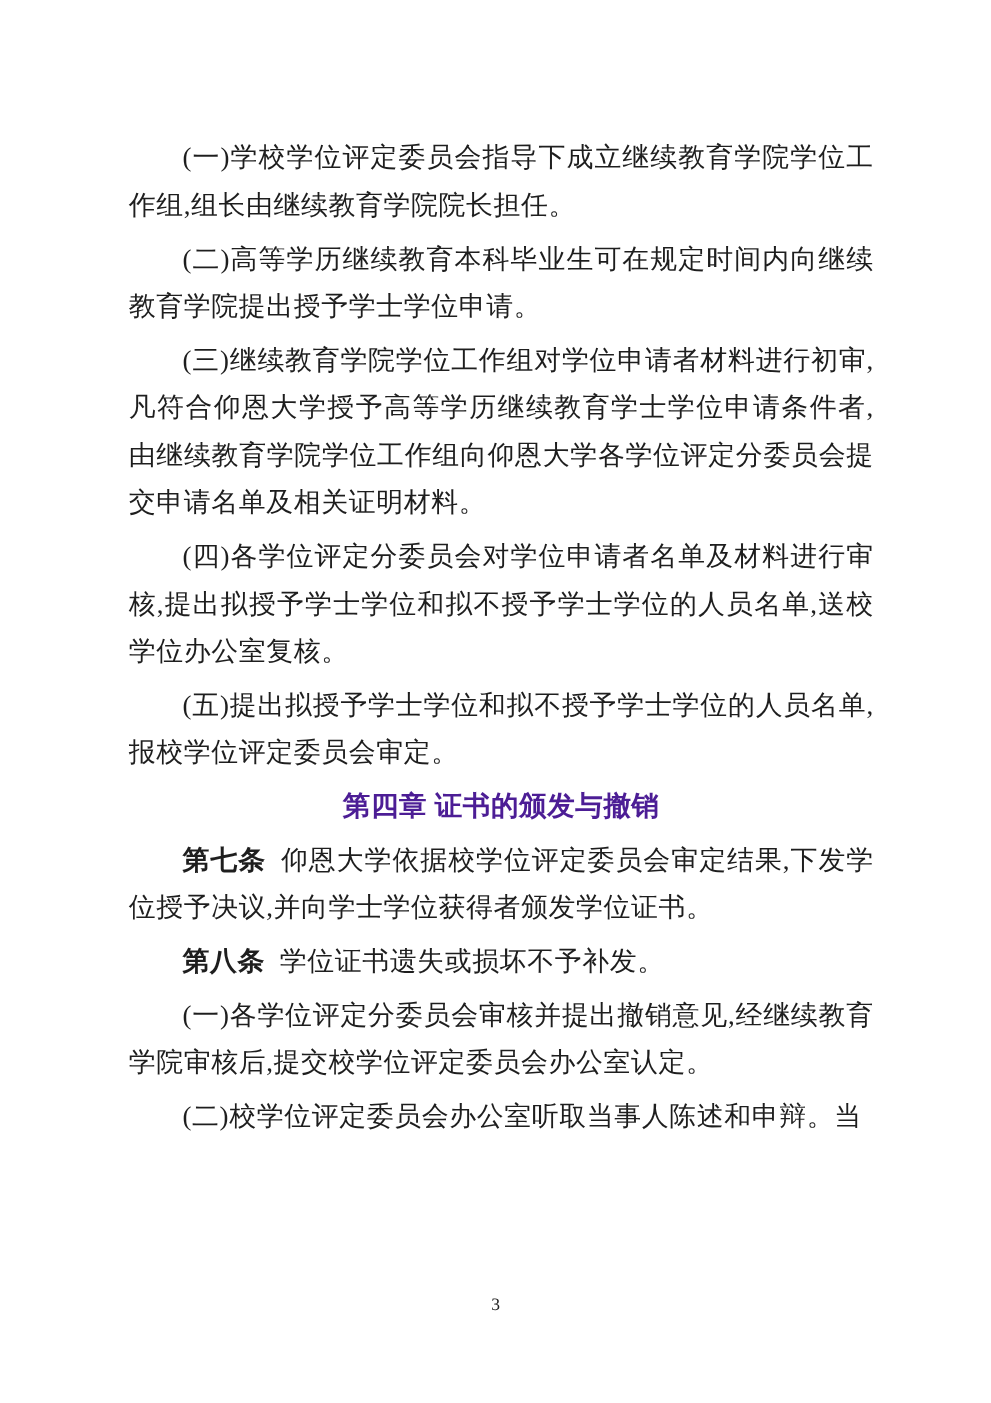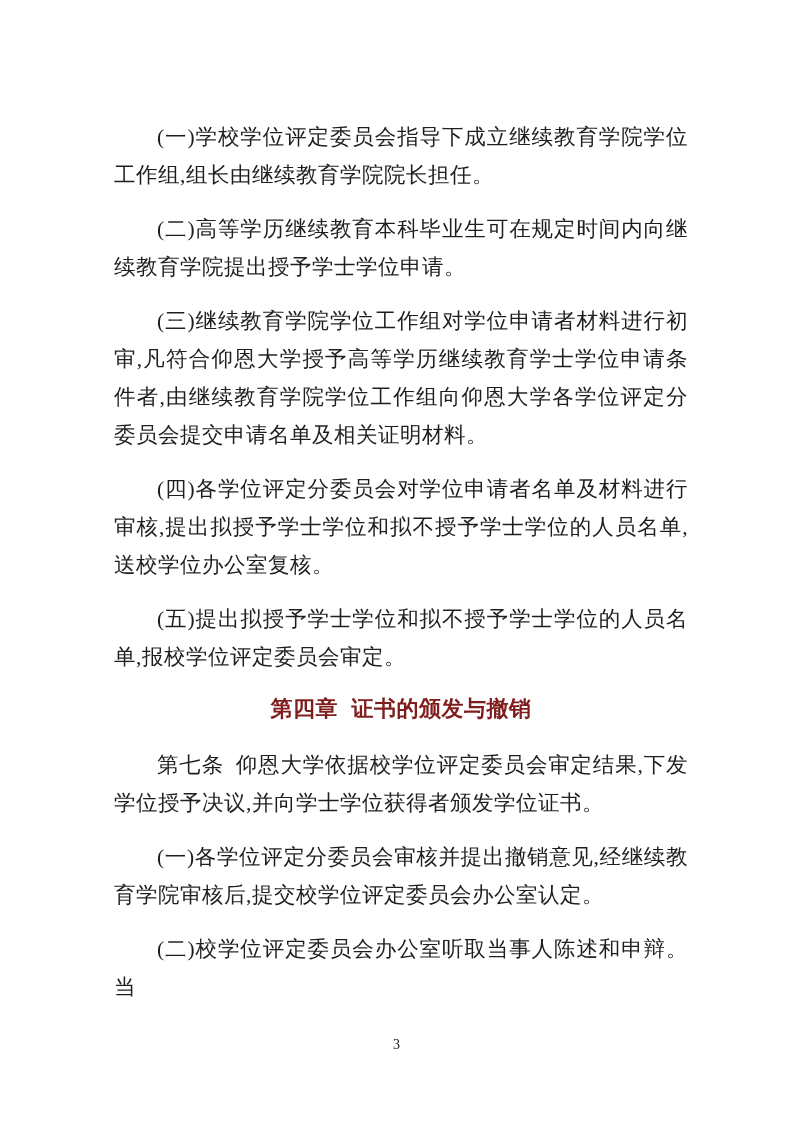--- a/index.html
+++ b/index.html
@@ -16,42 +16,42 @@
     font-family: "Liberation Serif", "DejaVu Serif", serif;
     color: #1e1e1e;
   }
   .text-block {
     position: absolute;
     left: 98px;
     top: 102px;
     width: 606px;
   }
   .para {
-    margin: 16px;
+    margin: 5px;
     font-size: 21.5px;
     line-height: 38px;
     letter-spacing: 0.5px;
     text-align: justify;
     text-justify: inter-character;
     text-indent: 2em;
     word-break: break-all;
   }
   .chapter-heading {
     margin: 0;
     font-size: 22px;
     line-height: 38px;
     font-weight: bold;
-    font-family: Liberation Mono, monospace;
+    font-family: Liberation Serif, serif;
     text-align: center;
     text-indent: 0;
     letter-spacing: 0.5px;
-    color: #7f1d1d;
+    color: #4c1d95;
   }
   .art-num {
-    font-weight: normal;
+    font-weight: bold;
     margin-right: 0.55em;
   }
   .page-number {
     position: absolute;
     left: 0;
     top: 1035px;
     width: 793px;
     text-align: center;
     font-size: 14px;
     line-height: 20px;
@@ -69,20 +69,23 @@
     <p class="para">(二)高等学历继续教育本科毕业生可在规定时间内向继续教育学院提出授予学士学位申请。</p>
     <p class="para">(三)继续教育学院学位工作组对学位申请者材料进行初审,凡符合仰恩大学授予高等学历继续教育学士学位申请条件者,由继续教育学院学位工作组向仰恩大学各学位评定分委员会提交申请名单及相关证明材料。</p>
     <p class="para">(四)各学位评定分委员会对学位申请者名单及材料进行审核,提出拟授予学士学位和拟不授予学士学位的人员名单,送校学位办公室复核。</p>
     <p class="para">(五)提出拟授予学士学位和拟不授予学士学位的人员名单,报校学位评定委员会审定。</p>
 
     <h2 class="chapter-heading">第四章 证书的颁发与撤销</h2>
 
     <p class="para">
       <span class="art-num">第七条</span><span>仰恩大学依据校学位评定委员会审定结果,下发学位授予决议,并向学士学位获得者颁发学位证书。</span>
     </p>
+    <p class="para">
+      <span class="art-num">第八条</span><span>学位证书遗失或损坏不予补发。</span>
+    </p>
 
     <p class="para">(一)各学位评定分委员会审核并提出撤销意见,经继续教育学院审核后,提交校学位评定委员会办公室认定。</p>
     <p class="para">(二)校学位评定委员会办公室听取当事人陈述和申辩。当</p>
 
   </div>
 
   <div class="page-number">3</div>
 </div>
 
 </body></html>

